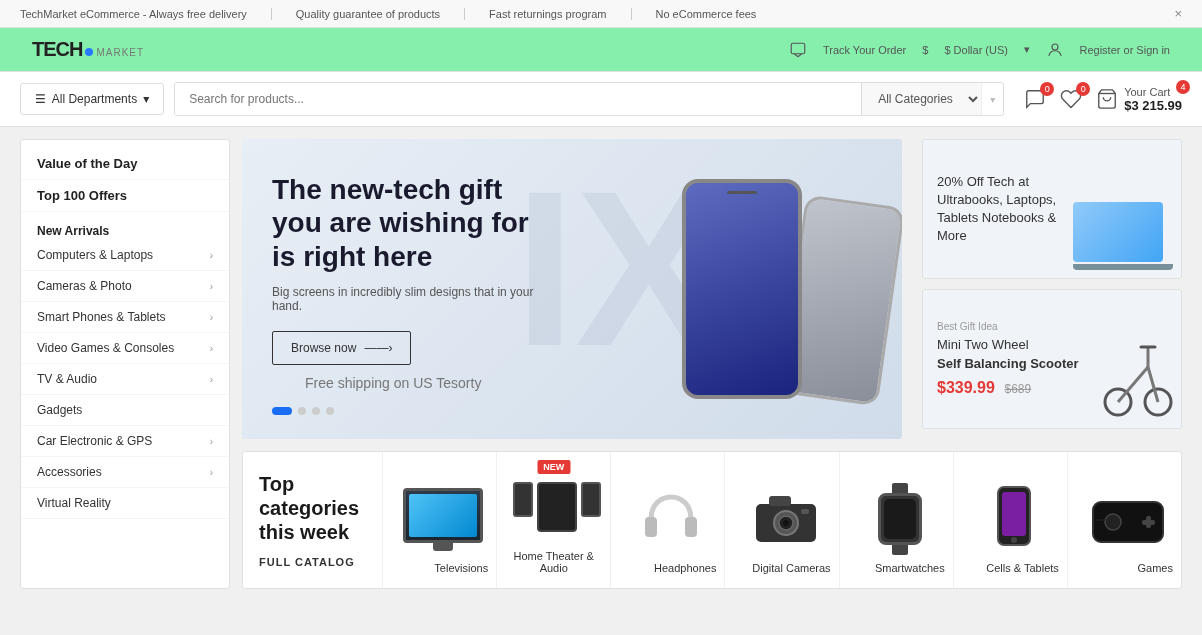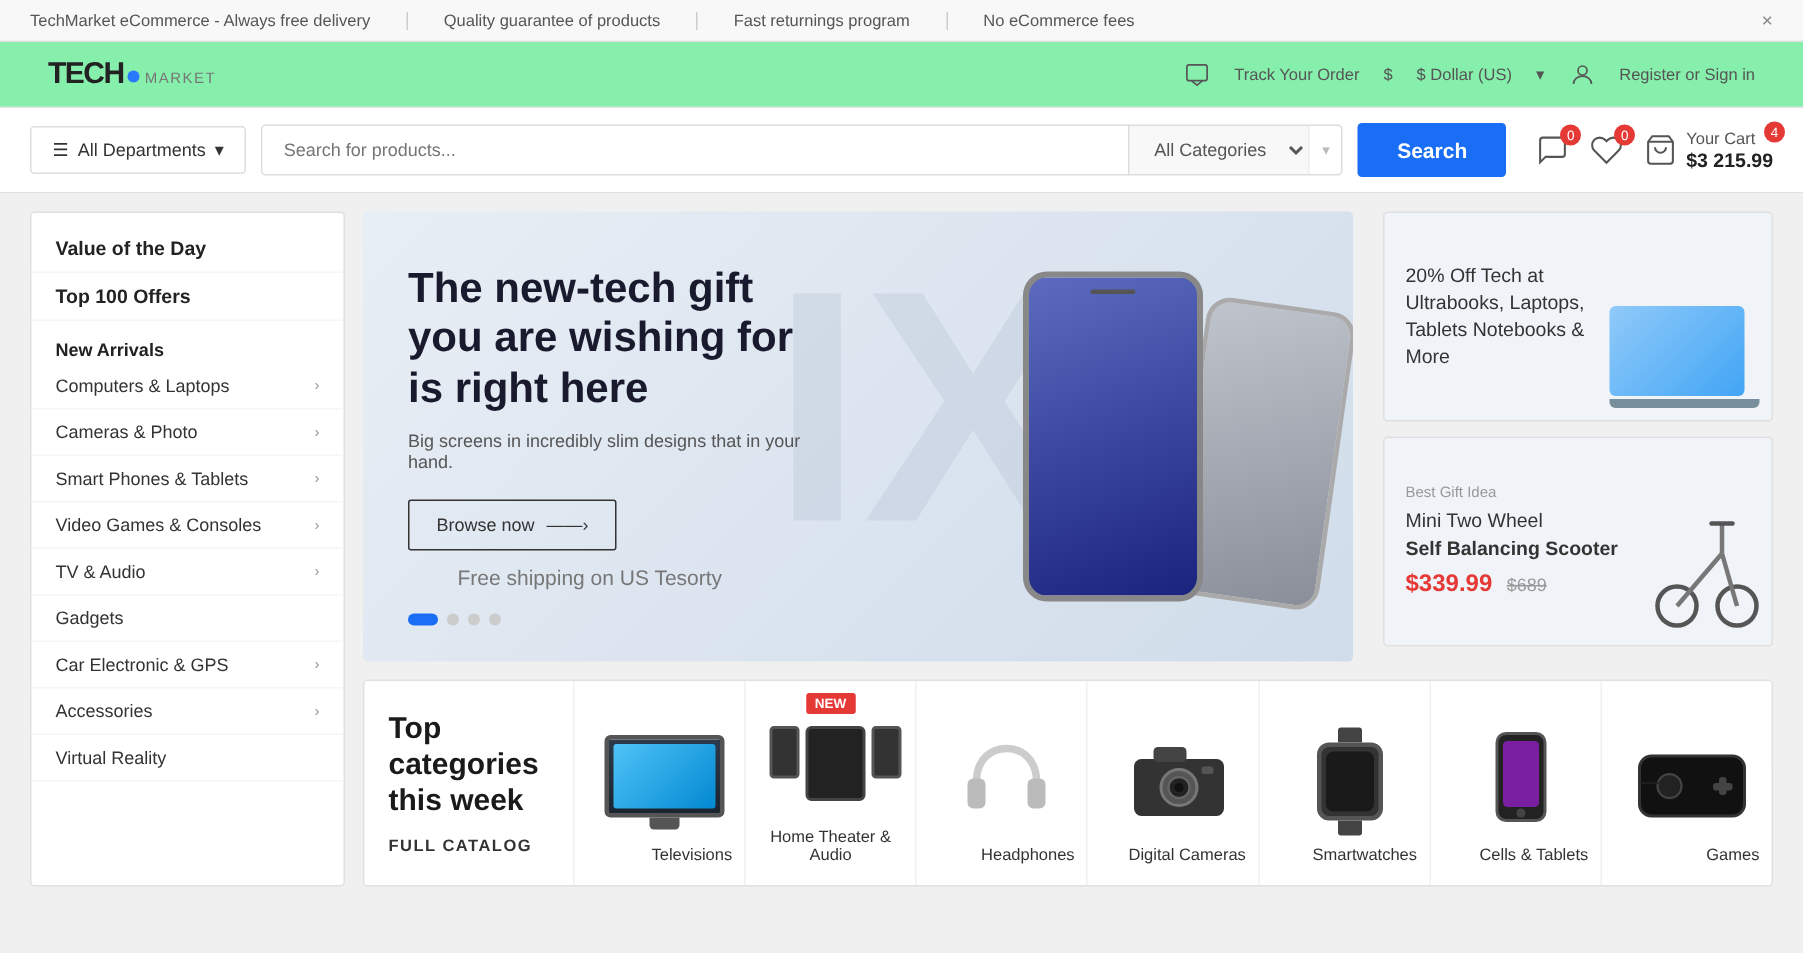--- a/index.html
+++ b/index.html
@@ -335,21 +335,20 @@
     <span>All Departments</span>
     <span>▾</span>
   </div>
   <div class="search-bar">
     <input type="text" placeholder="Search for products..." style="">
     <select class="cat-select">
       <option>All Categories</option>
     </select>
     <span style="padding: 9px 8px; color: #bbb; font-size: 10px; border-left: 1px solid #eee; display:flex;align-items:center;">▾</span>
   </div>
-  <button class="search-btn">Search</button>
   <div class="header-icons">
     <div class="icon-badge">
       <svg width="22" height="22" viewBox="0 0 24 24" fill="none" stroke="#555" stroke-width="1.5">
           <path d="M21 15a2 2 0 01-2 2H7l-4 4V5a2 2 0 012-2h14a2 2 0 012 2z"></path>
         </svg>
       <span class="badge">0</span>
     </div>
     <div class="icon-badge">
       <svg width="22" height="22" viewBox="0 0 24 24" fill="none" stroke="#555" stroke-width="1.5">
           <path d="M20.84 4.61a5.5 5.5 0 00-7.78 0L12 5.67l-1.06-1.06a5.5 5.5 0 00-7.78 7.78l1.06 1.06L12 21.23l7.78-7.78 1.06-1.06a5.5 5.5 0 000-7.78z"></path>

